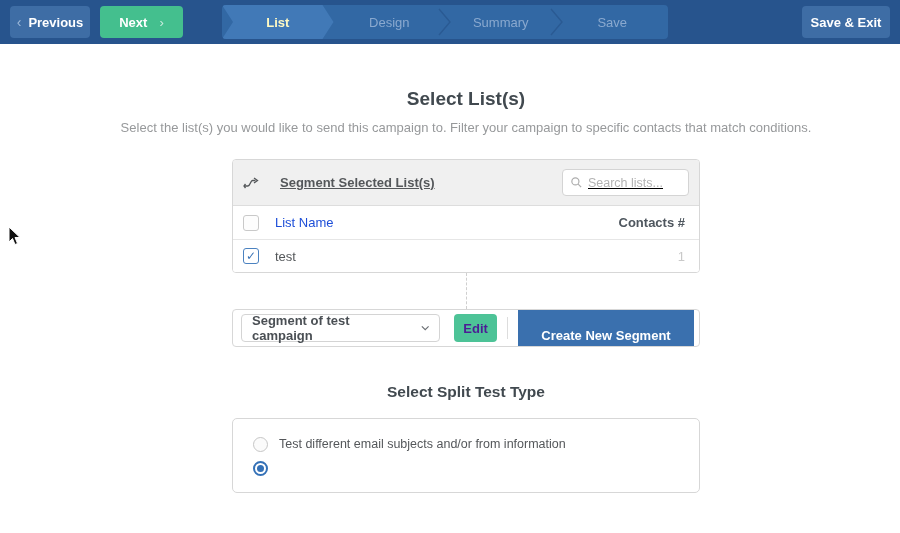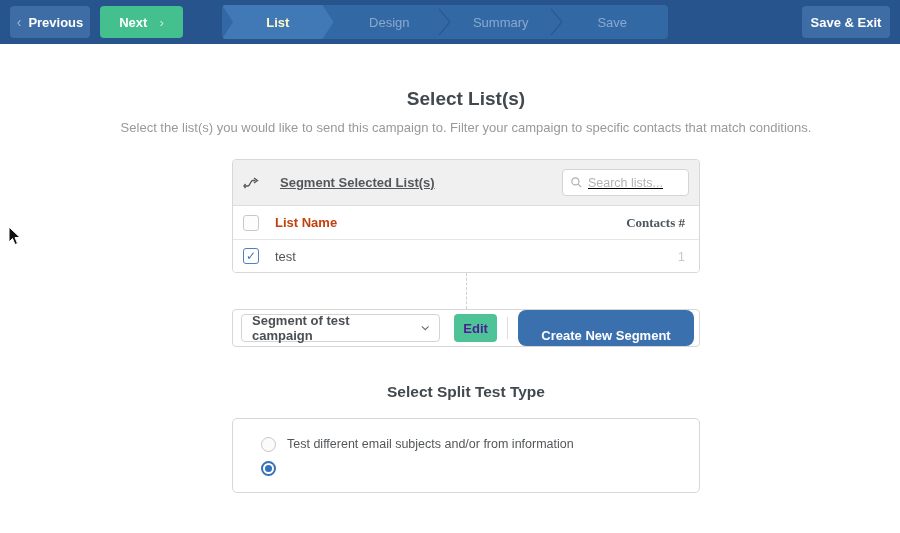--- a/index.html
+++ b/index.html
@@ -62,22 +62,22 @@
   }
   .search-box input {
     border:none; outline:none; width:100%; font-size:12.5px;
     font-family:inherit; color:#555; background:transparent;
   }
   .search-box input::placeholder { color:#b3b3b3; }
   .table-head {
     height:34px; display:flex; align-items:center; padding:0 14px 0 10px;
     border-bottom:1px solid #e6e6e6; background:#fff;
   }
-  .table-head .col-name { font-size:13px; font-weight:700; color:#c2410c; margin-left:16px; }
-  .table-head .col-contacts { margin-left:auto; font-size:13px; font-weight:600; color:#4e565e;font-family:Liberation Serif, serif; }
+  .table-head .col-name { font-size:13px; font-weight:400; color:#1d4ed8; margin-left:16px; }
+  .table-head .col-contacts { margin-left:auto; font-size:13px; font-weight:600; color:#4e565e; }
   .table-row {
     height:32px; display:flex; align-items:center; padding:0 14px 0 10px;
     background:#fff; cursor:pointer;
   }
   .table-row .row-name { font-size:13px; color:#54575a; margin-left:16px; }
   .table-row .row-contacts { margin-left:auto; font-size:13px; color:#c9c9c9; }
   .checkbox {
     width:16px; height:16px; border:1px solid #c9c9c9; border-radius:3px;
     background:#fdfdfd; display:inline-flex; align-items:center; justify-content:center;
     cursor:pointer; flex:0 0 auto;
@@ -96,27 +96,27 @@
     margin-left:3px;
     gap:32px;
   }
   .btn-edit {
     margin-left:14px; height:28px; width:43px; border:none; border-radius:4px;
     background:#4dc397; color:#4c1d95; font-size:13px; font-weight:bold;
     font-family:inherit; cursor:pointer;
   }
   .vdiv { width:1px; height:22px; background:#ddd; margin:0 10px; }
   .btn-create {
-    height:36px; min-width:176px; border:none; border-radius:8px;
+    height:36px; min-width:176px; border:none; border-radius:0;
     background:#3a70ae; color:#fff; font-size:13px; font-weight:bold;
     font-family:inherit; cursor:pointer; padding:18px 20px;
   }
   
   .split-title { font-size:15.5px; font-weight:bold; color:#41494f; margin-top:36px; }
-  .split-panel { margin-top:17px; border-radius:5px; padding:13px 0 12px 28px; }
+  .split-panel { margin-top:17px; border-radius:5px; padding:13px 0 12px 20px; }
   .radio-row {
     display:flex; align-items:center; gap:11px; height:24px;
     font-size:12.5px; color:#54575a; cursor:pointer;
   }
   .radio {
     width:15px; height:15px; border-radius:50%; border:1px solid #c6c6c6;
     background:#fbfbfb; flex:0 0 auto; position:relative;
   }
   .radio.selected { border:2px solid #3471b7; background:#fff; }
   .radio.selected::after {

